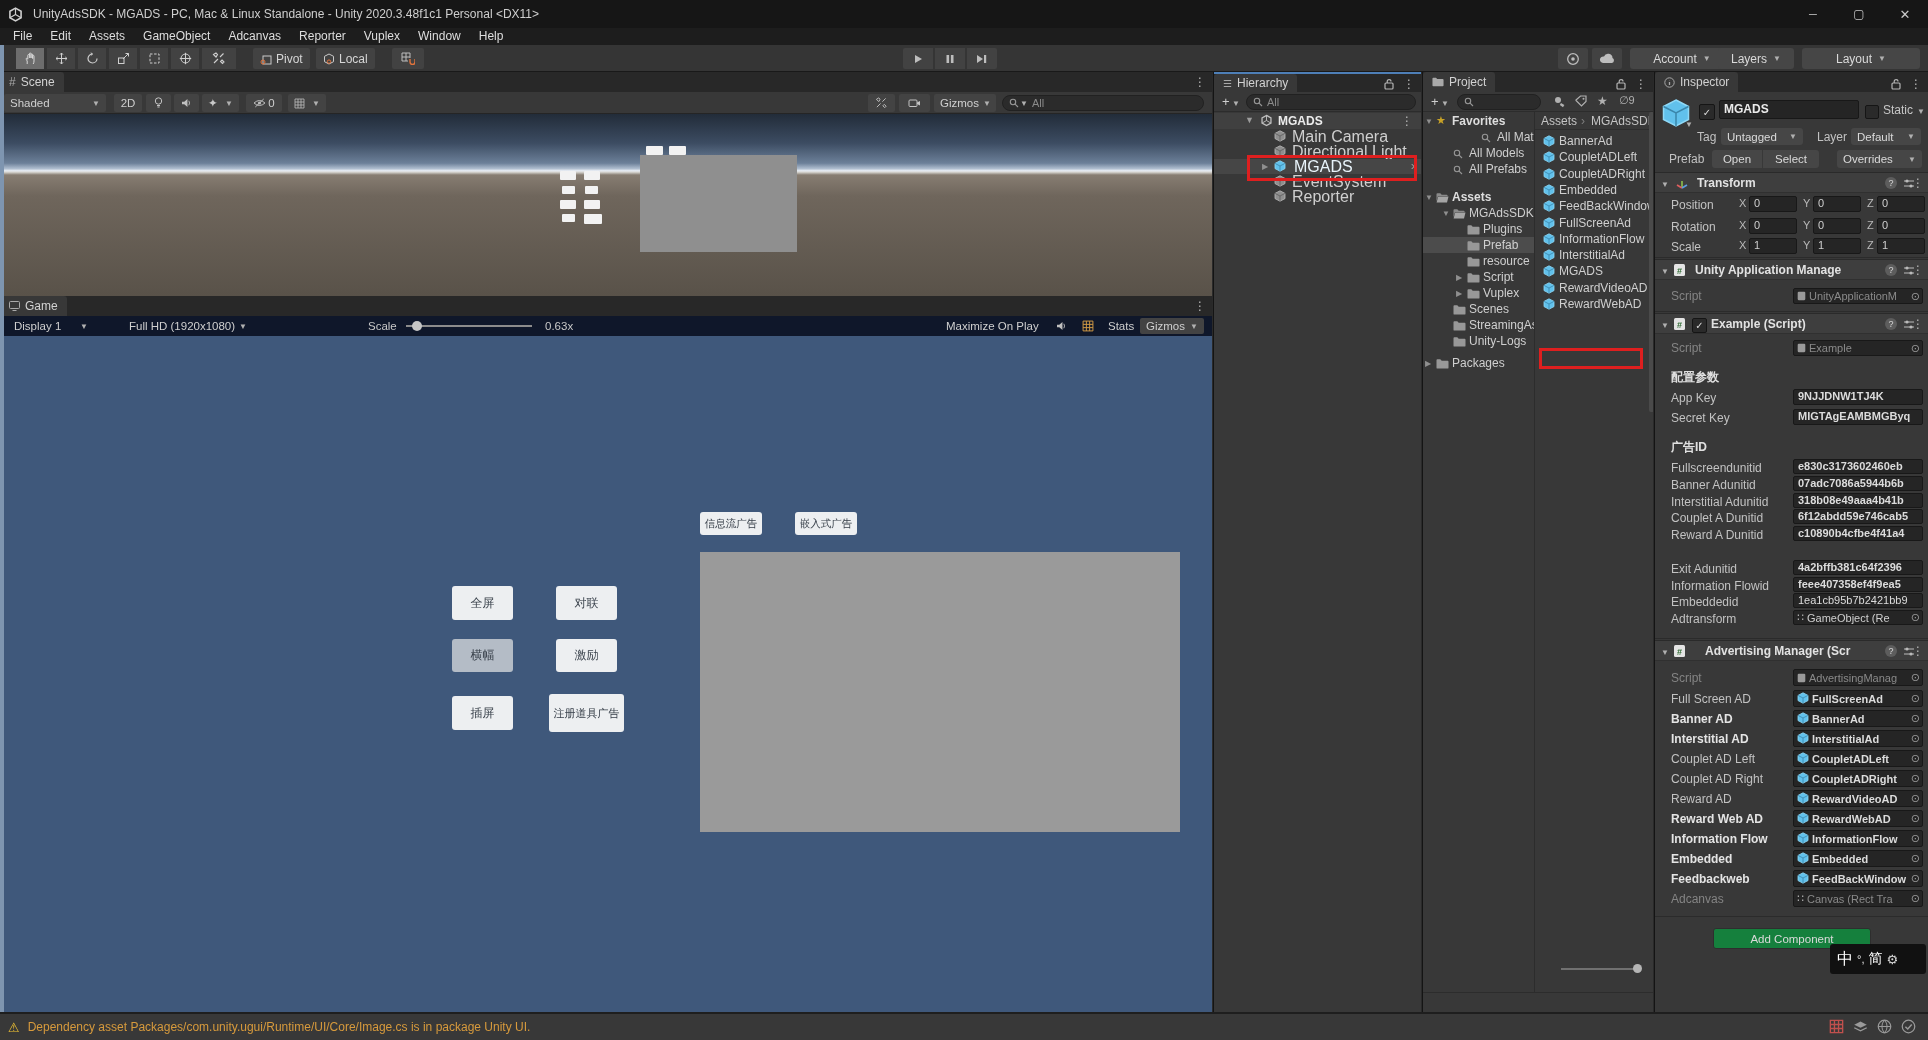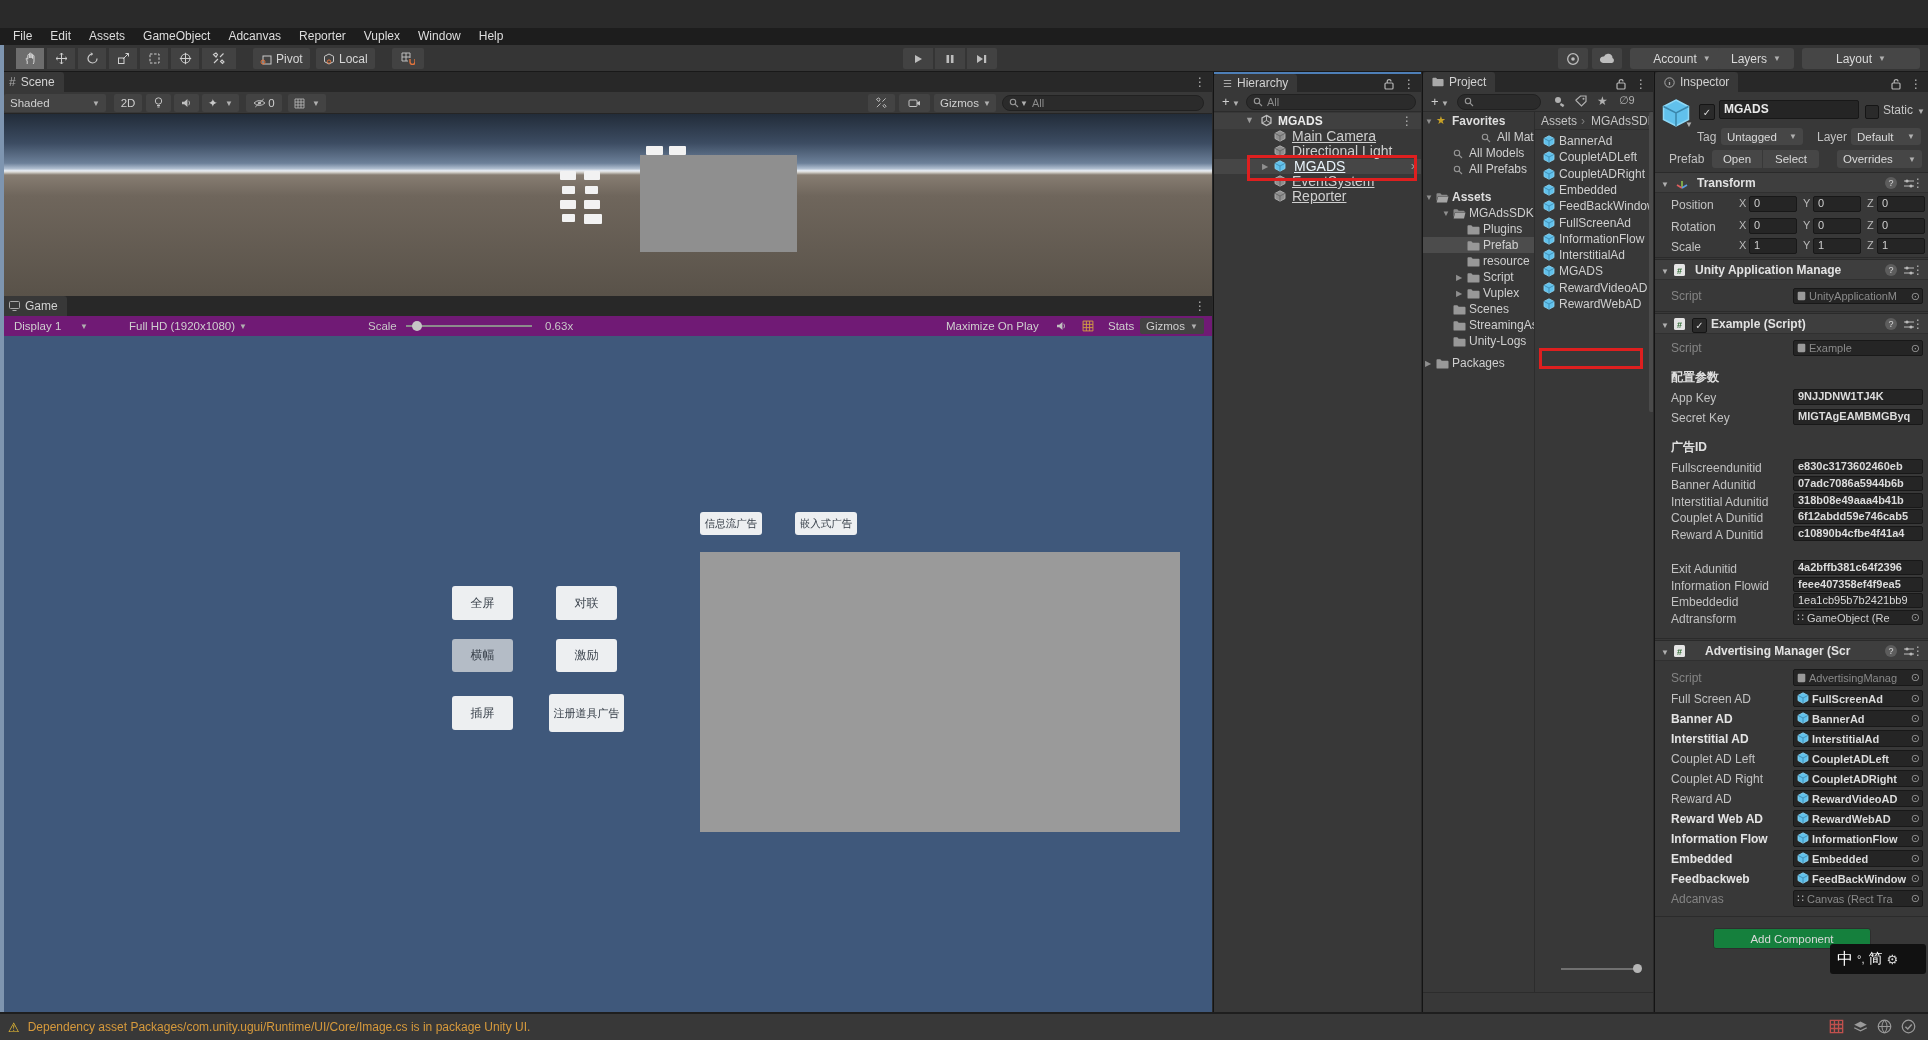--- a/index.html
+++ b/index.html
@@ -28,21 +28,21 @@
   .dots{font-size:12px;color:#b5b5b5;letter-spacing:0;}
   .pill{position:absolute;background:#2b2b2b;border:1px solid #212121;border-radius:9px;display:flex;align-items:center;gap:4px;padding:0 6px;color:#8a8a8a;font-size:11px;box-sizing:border-box;}
   
   .vbtn{position:absolute;height:18px;background:#434343;border-radius:2px;display:flex;align-items:center;justify-content:center;gap:4px;color:#cfcfcf;font-size:11.5px;padding:0 6px;box-sizing:border-box;}
   .flatlbl{position:absolute;color:#c8c8c8;font-size:11.5px;white-space:nowrap;}
   
   .hrow{position:absolute;left:0;width:100%;height:15px;display:flex;align-items:center;}
   .hrow.sel{background:#464646;}
   .hic{position:absolute;left:60px;top:1px;}
   .hic.i2{left:60px;}
-  .hlb{position:absolute;left:78px;color:#cfcfcf;font-size:14px;line-height:15px;white-space:nowrap;text-decoration:underline;}
+  .hlb{position:absolute;left:78px;color:#cfcfcf;font-size:16px;line-height:15px;white-space:nowrap;}
   .hlb.pf{left:80px;color:#e9f4fb;}
   .hexp{position:absolute;left:48px;color:#8f8f8f;font-size:8px;top:3px;}
   .hgo{position:absolute;right:6px;color:#9a9a9a;font-size:13px;top:-1px;}
   
   .prow{position:absolute;height:16px;display:flex;align-items:center;width:111px;overflow:hidden;}
   .prow.sel{background:#4c4c4c;}
   .plb{position:absolute;color:#cfcfcf;font-size:12px;white-space:nowrap;line-height:16px;}
   .pexp{position:absolute;color:#8f8f8f;font-size:8px;}
   .pic{position:absolute;top:3px;}
   .frow{position:absolute;height:16px;display:flex;align-items:center;width:118px;overflow:hidden;}
@@ -72,20 +72,34 @@
   
   .statusbar{position:absolute;left:0;top:1012px;width:100%;height:28px;background:#383838;border-top:2px solid #1e1e1e;box-sizing:border-box;display:flex;align-items:center;}
   .status-msg{margin-left:8px;color:#d79a3c;font-size:12px;white-space:nowrap;}
   .ghostbox{position:absolute;background:#f2f2f2;border-radius:1px;}
 </style>
 </head>
 <body>
 
 <div class="win">
 
+  <div class="titlebar">
+    <span style="margin-left:8px;display:flex">
+      <svg width="15" height="15" viewBox="0 0 14 14">
+          <path d="M7 1 12.2 4v6L7 13 1.8 10V4Z" fill="none" stroke="#cfcfcf" stroke-width="1.5"></path>
+          <path d="M7 1v6M7 7 1.8 10M7 7l5.2 3" stroke="#cfcfcf" stroke-width="1.1" fill="none"></path>
+        </svg>
+    </span>
+    <span class="title-text">UnityAdsSDK - MGADS - PC, Mac &amp; Linux Standalone - Unity 2020.3.48f1c1 Personal &lt;DX11&gt;</span>
+    <div class="win-controls">
+      <div class="wc">─</div>
+      <div class="wc" style="font-size:12px">▢</div>
+      <div class="wc" style="font-size:13px">✕</div>
+    </div>
+  </div>
 
   <div class="menubar" id="menubar">
       <div class="menu-item">File</div>
       <div class="menu-item">Edit</div>
       <div class="menu-item">Assets</div>
       <div class="menu-item">GameObject</div>
       <div class="menu-item">Adcanvas</div>
       <div class="menu-item">Reporter</div>
       <div class="menu-item">Vuplex</div>
       <div class="menu-item">Window</div>
@@ -291,21 +305,21 @@
         <svg width="11" height="10" viewBox="0 0 11 10">
             <rect x="0.5" y="0.5" width="10" height="7" rx="1" fill="none" stroke="#a9a9a9"></rect>
             <path d="M3.5 9.5h4" stroke="#a9a9a9"></path>
           </svg>
         <span>Game</span>
       </div>
       <div class="tab-rt">
           <span class="dots">⋮</span>
         </div>
     </div>
-    <div style="position:absolute;left:0;top:20px;width:100%;height:36px;background:#701a75;border-bottom:2px solid #0ea5e9;box-sizing:border-box">
+    <div style="position:absolute;left:0;top:20px;width:100%;height:36px;background:#0f172a;border-bottom:2px solid #0ea5e9;box-sizing:border-box">
       <div class="vbtn" style="left:8px;top:2px;width:86px;height:16px;justify-content:space-between;background:none">
           <span>Display 1</span>
           <span class="caret">▼</span>
         </div>
       <div class="vbtn" style="left:100px;top:2px;width:176px;height:16px;justify-content:center;background:none">
           <span>Full HD (1920x1080)</span>
           <span class="caret">▼</span>
         </div>
       <span class="flatlbl" style="left:368px;top:4px">Scale</span>
       <div style="position:absolute;left:406px;top:9px;width:126px;height:2px;background:#8c8c8c"></div>

